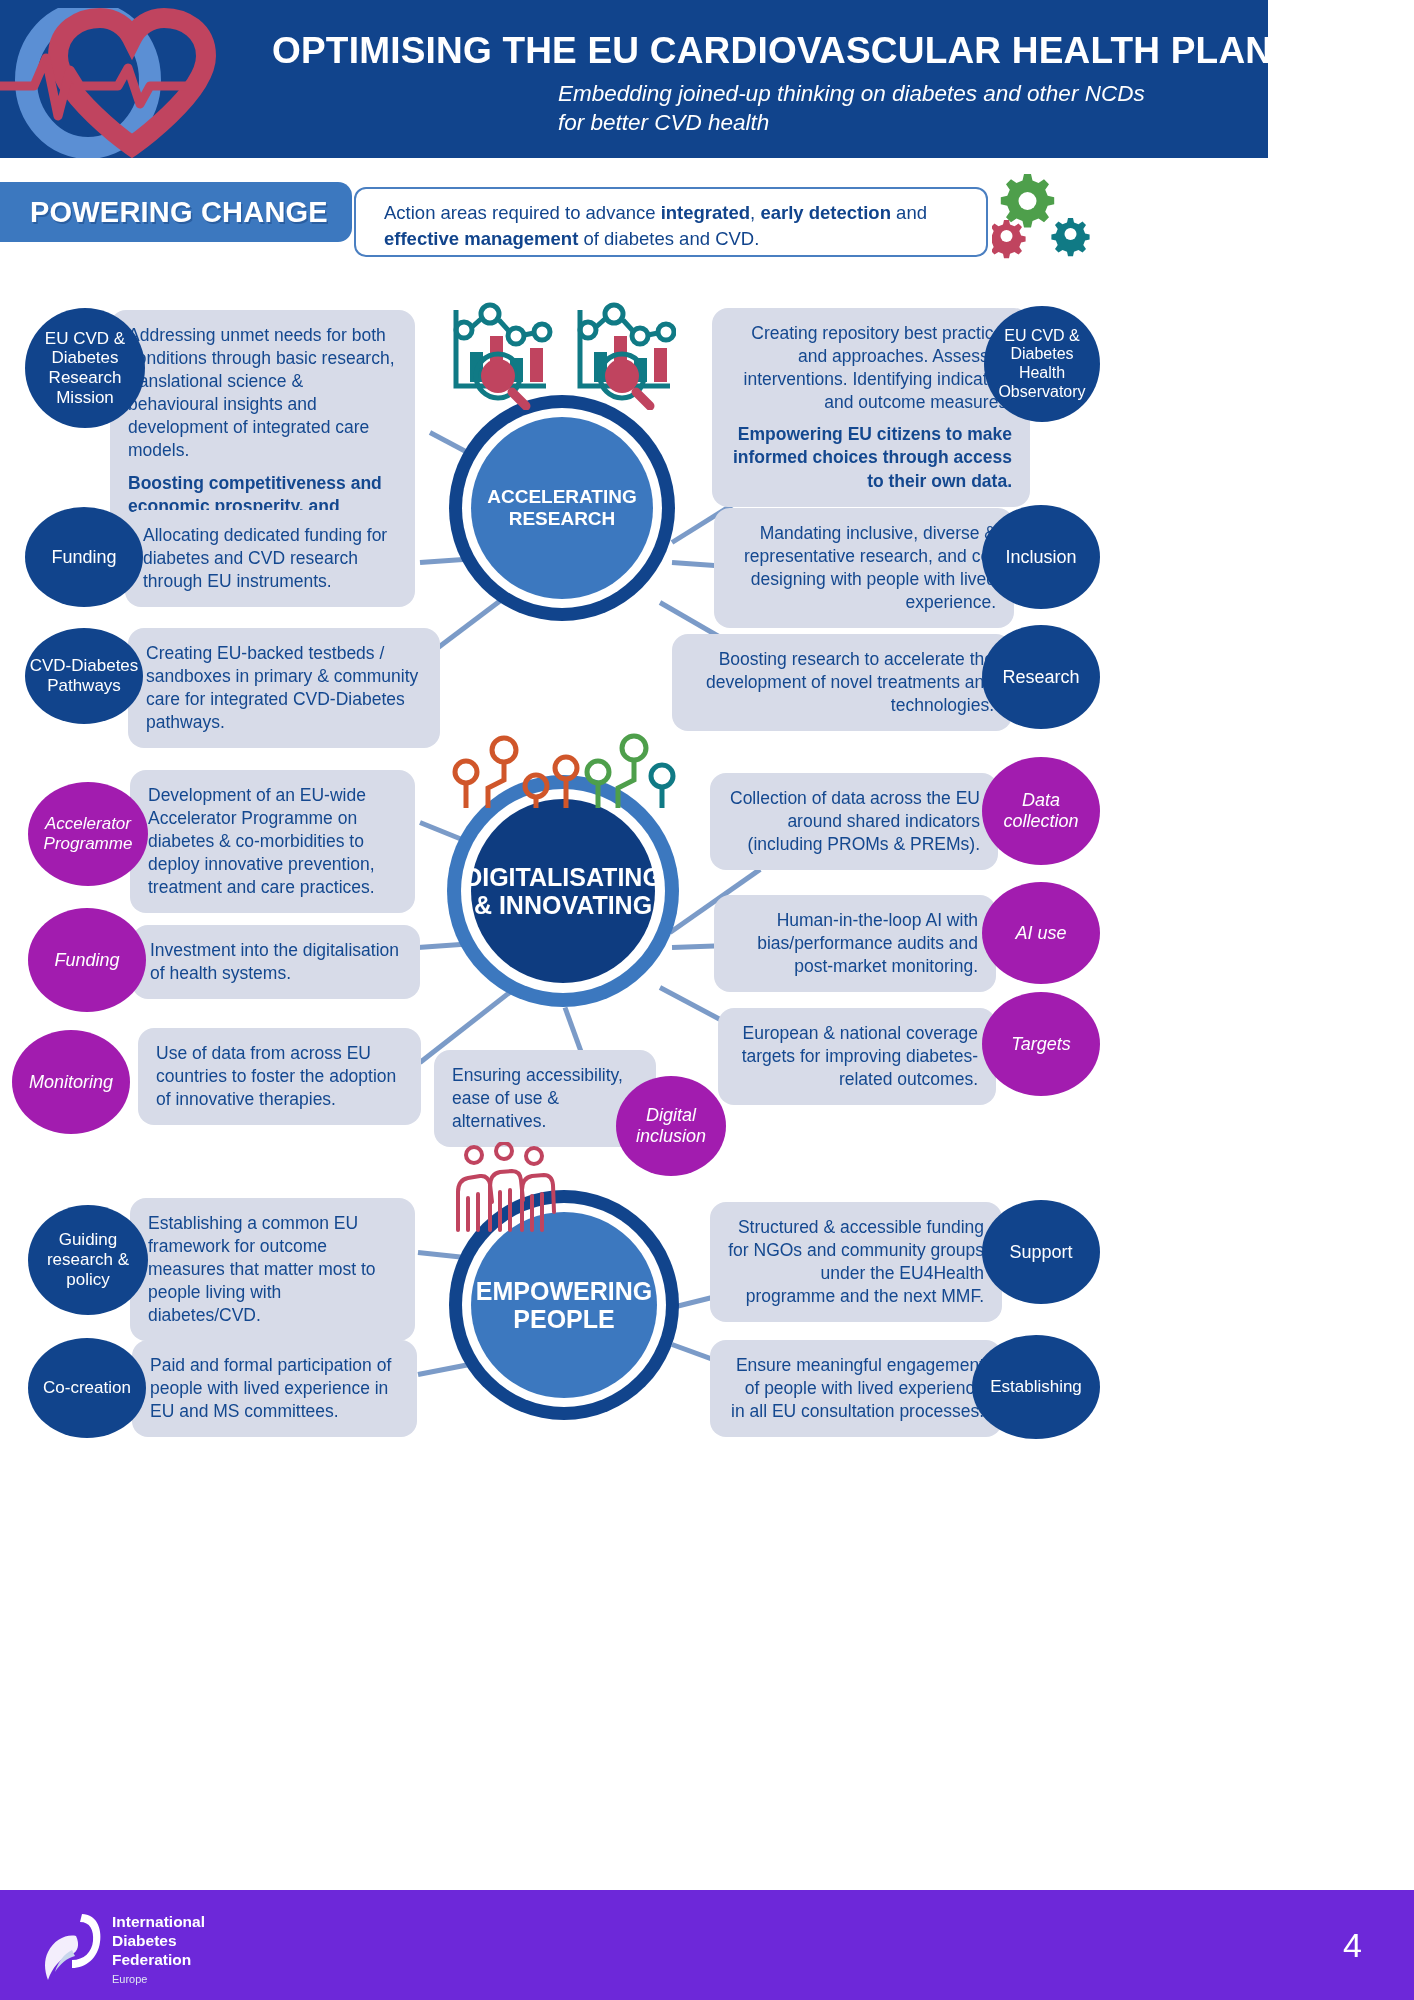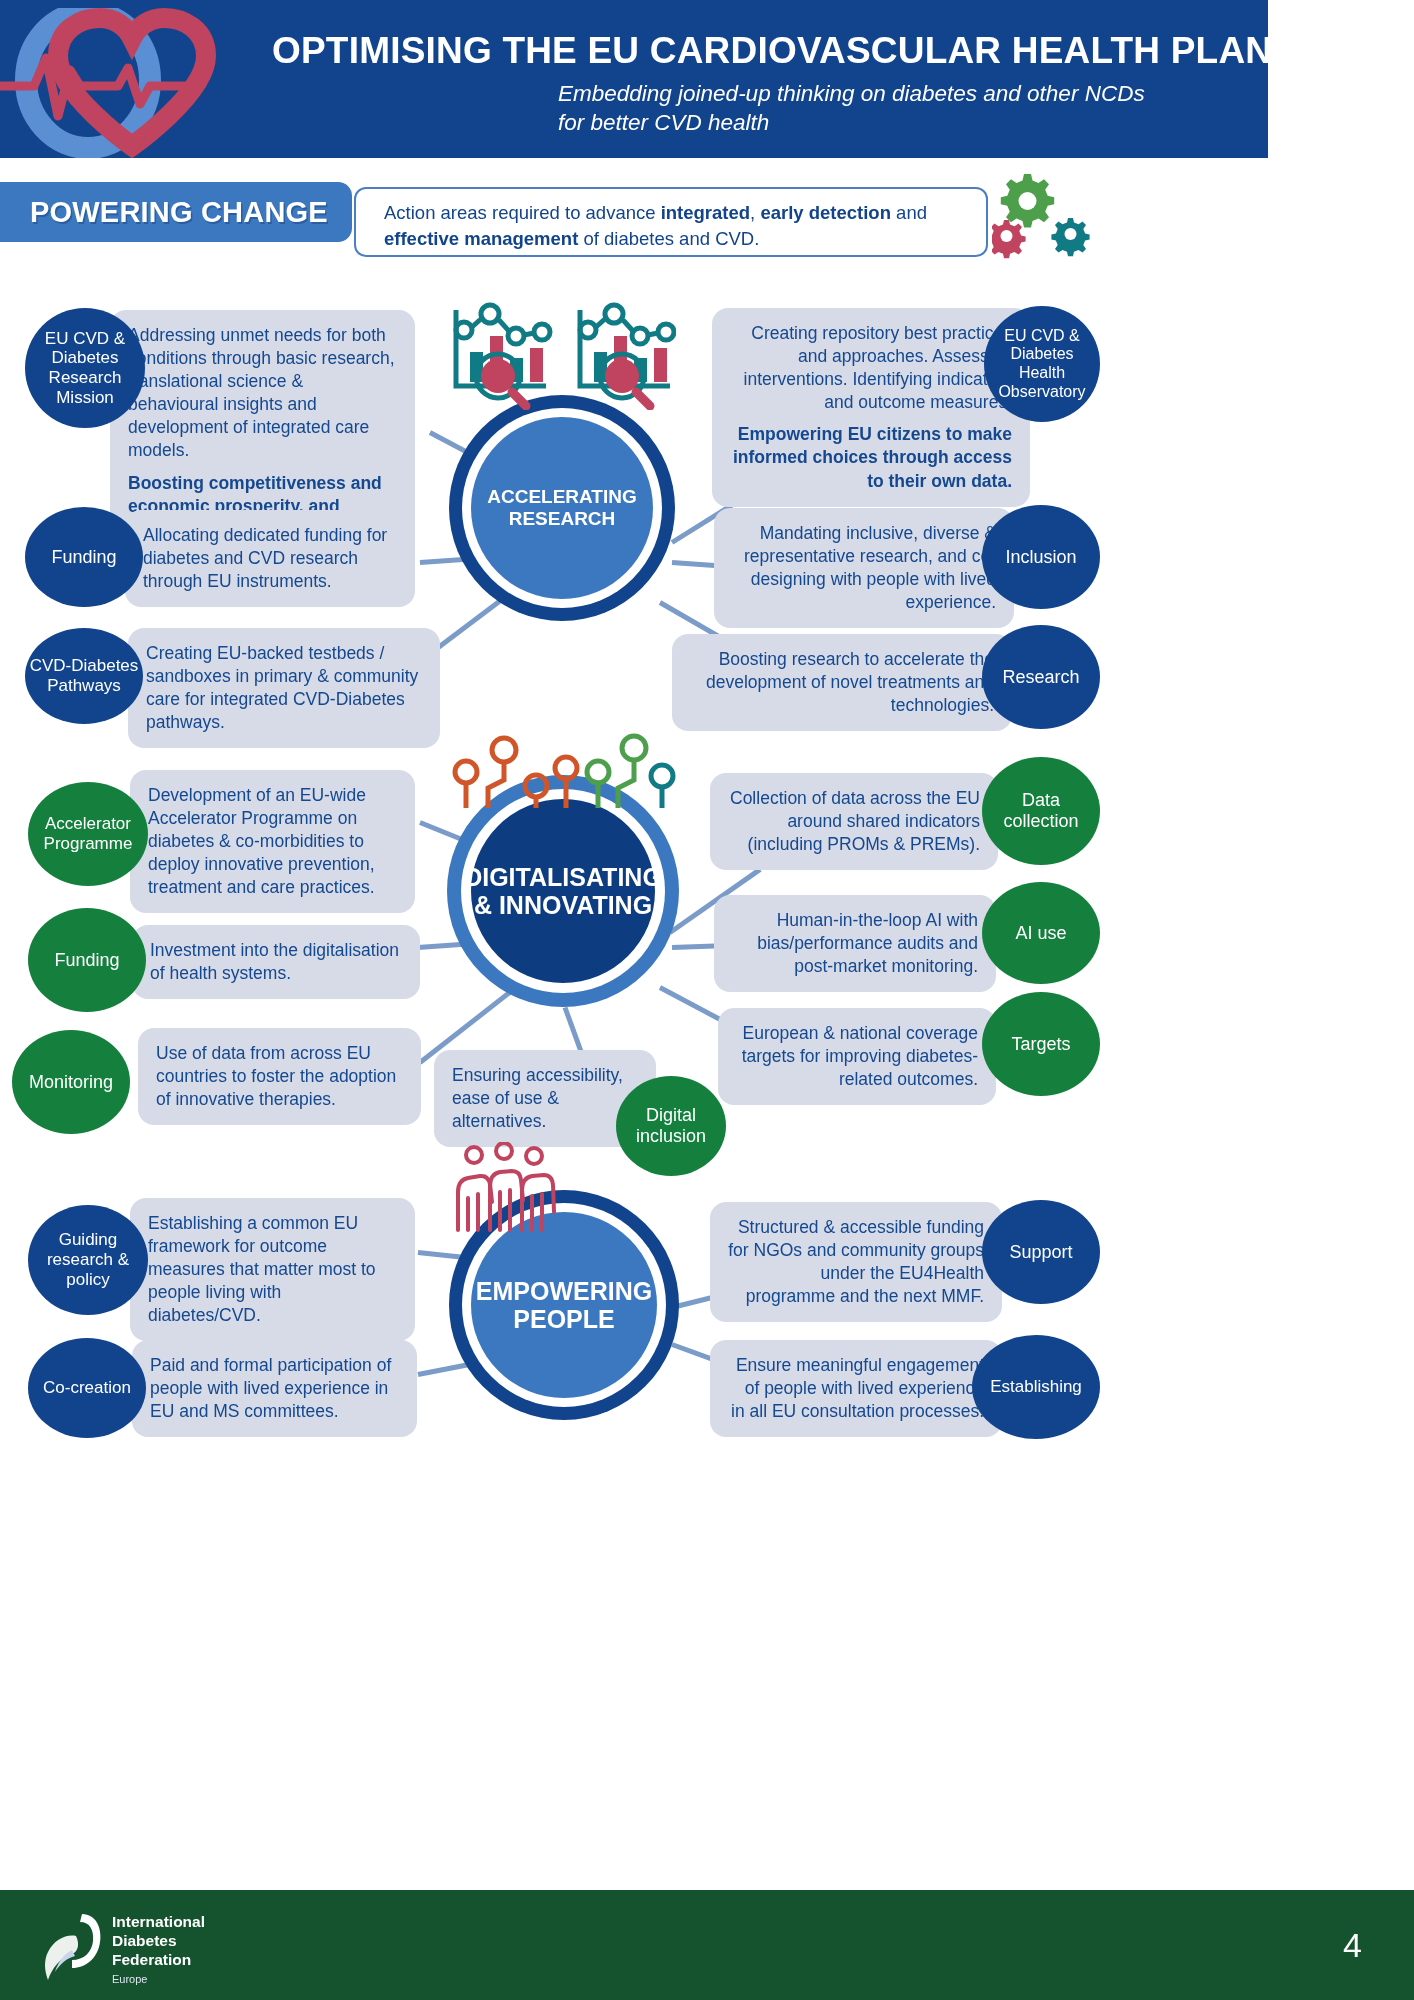--- a/index.html
+++ b/index.html
@@ -72,28 +72,28 @@
   .card.ta-r { text-align: right; }
   .card.ta-l { text-align: left; }
 
   .chip {
     position: absolute; border-radius: 50%;
     display: flex; align-items: center; justify-content: center;
     text-align: center; color: #ffffff; line-height: 1.16; z-index: 7;
     font-size: 18px; padding: 4px;
   }
   .chip.dark { background: #11448c; }
-  .chip.mid  { background: #15803d; }
+  .chip.mid  { background: #a21caf; font-style: italic; }
 
   .connector { position: absolute; background: #7b9bc8; z-index: 2; transform-origin: 0 50%; height: 5px; }
 
   
   .footer {
     position: absolute; left: 0; top: 1890px; width: 1414px; height: 110px;
-    background: #14532d;
+    background: #6d28d9;
   }
   .footer-logo { position: absolute; left: 42px; top: 20px; width: 62px; height: 72px; }
   .footer-txt {
     position: absolute; left: 112px; top: 22px;
     color: #ffffff; font-weight: bold; font-size: 15.5px; line-height: 1.24;
   }
   .footer-txt .eu { font-weight: normal; font-size: 11px; margin-top: 3px; color:#dfe6f2; }
   .page-num {
     position: absolute; right: 52px; top: 36px;
     color: #ffffff; font-size: 34px; font-weight: normal;

